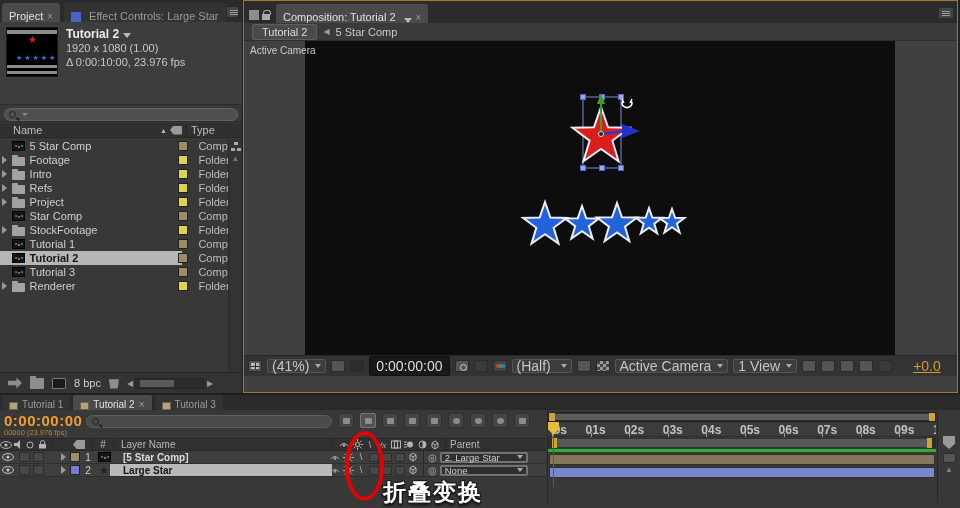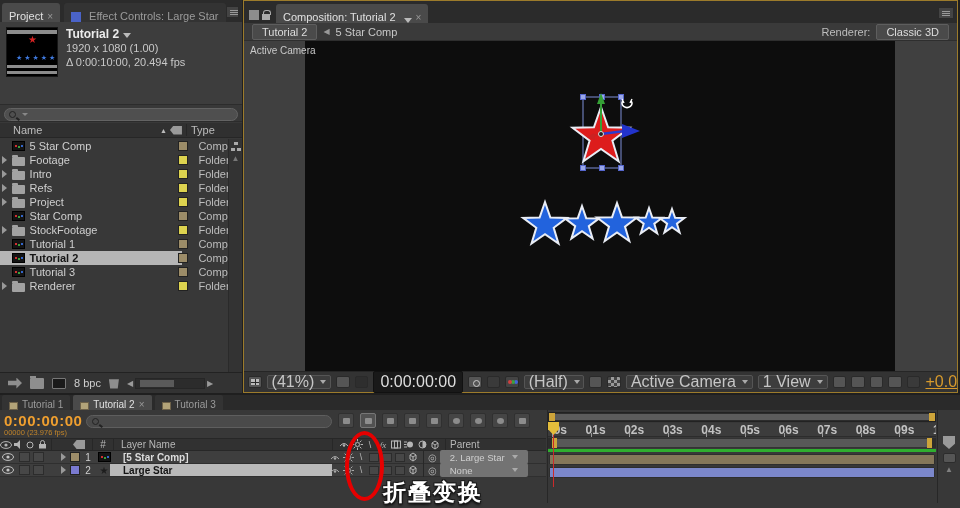--- a/index.html
+++ b/index.html
@@ -70,32 +70,32 @@
 .lockbox{display:flex;align-items:center;gap:3px;margin:0 6px 3px 5px}
 .graysq{width:10px;height:10px;background:#8d8d8d}
 .lock{width:8px;height:6px;background:#aaa;position:relative;margin-top:3px}
 .lock:before{content:"";position:absolute;left:1px;top:-4px;width:6px;height:4px;border:1.5px solid #aaa;border-bottom:none;border-radius:3px 3px 0 0}
 #breadcrumb{position:absolute;left:0;top:22px;width:100%;height:18px;background:#3a3a3a;border-bottom:1px solid #2e2e2e;display:flex;align-items:center;gap:6px;padding:0 8px}
 .bcbtn{background:#4a4a4a;border:1px solid #5e5e5e;border-radius:2px;padding:1px 9px;color:#ddd}
 #breadcrumb .sep{color:#999;font-size:8px}
 #breadcrumb .right{margin-left:auto;display:flex;align-items:center;gap:6px;color:#bdbdbd}
 #viewport{position:absolute;left:61px;top:40px;width:590px;height:330px;background:#0d0d0d}
 #vcamlabel{position:absolute;left:6px;top:44px;color:#c9c9c9;font-size:10px}
-#compToolbar{position:absolute;left:0;bottom:0;width:100%;height:21px;background:#333;border-top:1px solid #262626;display:flex;align-items:center;gap:5px;padding-left:4px;color:#c6c6c6;font-size:16px}
+#compToolbar{position:absolute;left:0;bottom:16px;width:100%;height:21px;background:#333;border-top:1px solid #262626;display:flex;align-items:center;gap:5px;padding-left:4px;color:#c6c6c6;font-size:14px}
 .dd{background:#3d3d3d;border:1px solid #555;border-radius:2px;display:flex;align-items:center;gap:4px;padding:0 4px;height:14px;white-space:nowrap}
 .dd .tri-down{border-top-color:#aaa;margin-left:2px;border-left-width:3px;border-right-width:3px;border-top-width:4px}
 .tcchip{background:#191919;border:1px solid #111;color:#dedede;padding:1px 6px;border-radius:2px}
 .tbico{width:14px;height:12px;background:#555;border:1px solid #2a2a2a;border-radius:2px;position:relative}
 .tbico.cam{border-radius:2px}
 .tbico.cam:after{content:"";position:absolute;left:4px;top:3px;width:5px;height:5px;border:1.5px solid #ccc;border-radius:50%}
 .tbico.rgb{background:#444}
 .tbico.rgb:after{content:"";position:absolute;left:2px;top:3px;width:4px;height:4px;border-radius:50%;background:#d04040;box-shadow:3px 0 0 #3da03d,6px 0 0 #4563d8}
 .tbico.grid4:after{content:"";position:absolute;left:2px;top:2px;width:8px;height:6px;background:
 linear-gradient(#2a2a2a 0 0) center/8px 1px no-repeat, linear-gradient(#2a2a2a 0 0) center/1px 6px no-repeat,#bbb}
-.exposure{color:#d79a2c;text-decoration:underline;margin-left:0}
+.exposure{color:#d79a2c;text-decoration:underline;margin-left:16px}
 
 #timeline{left:0;top:395px;width:960px;height:113px;background:#383838}
 #tlTabs{position:absolute;left:0;top:0;width:100%;height:15px;background:#2a2a2a;display:flex;align-items:flex-end;gap:1px}
 #tlTabs .tab{height:15px;border-radius:2px 2px 0 0;font-size:10px}
 .minicomp{width:9px;height:8px;background:#b2a379;border:1px solid #6d6149}
 #tlHead{position:absolute;left:0;top:15px;width:100%;height:28px;background:#383838}
 #tcBig{position:absolute;left:4px;top:2px;color:#ef9f2f;font-weight:bold;font-size:15px;letter-spacing:.5px}
 #tcSmall{position:absolute;left:4px;top:18px;color:#bf832a;font-size:7.5px}
 #tlSearch{position:absolute;left:86px;top:5px;width:246px;height:13px;background:#4a4a4a;border:1px solid #5e5e5e;border-radius:7px;display:flex;align-items:center;padding-left:5px}
 .tlicons{position:absolute;left:338px;top:3px;display:flex;gap:6px}
@@ -118,21 +118,21 @@
 .cell-tw{width:14px;margin-left:12px;text-align:center}
 .lblchip{width:10px;height:10px;border:1px solid #222}
 .cell-num{width:16px;text-align:center;color:#cfcfcf}
 .cell-ic{width:16px;display:flex;justify-content:center}
 .lname{font-weight:bold;padding-left:11px;width:215px;white-space:nowrap;overflow:hidden}
 .swgroup{display:flex;align-items:center;gap:1px;margin-left:2px}
 .swcell{width:12px;height:11px;display:flex;align-items:center;justify-content:center;color:#b5b5b5;font-size:9px}
 .swbox{width:10px;height:9px;background:#474747;border:1px solid #2c2c2c}
 .parentsep{width:1px;height:13px;background:#272727;margin:0 4px}
 .pick{color:#b5b5b5;font-size:10px;margin-right:3px}
-.pdd{width:88px;height:11px;background:#2f2f2f;border:7px solid #737373;border-radius:2px;color:#cfcfcf;font-size:9.5px;display:flex;align-items:center;padding:0 3px;justify-content:space-between}
+.pdd{width:88px;height:11px;background:#2f2f2f;border:2px solid #737373;border-radius:2px;color:#cfcfcf;font-size:9.5px;display:flex;align-items:center;padding:0 3px;justify-content:space-between}
 #tlRight{position:absolute;left:547px;top:15px;width:389px;height:93px;background:#383838;border-left:1px solid #272727;overflow:hidden}
 #navbar{position:absolute;left:0;top:2px;width:100%;height:10px;background:#2c2c2c;border:1px solid #222}
 #navbar .nb{position:absolute;left:6px;right:6px;top:1px;bottom:1px;background:#5c5c5c}
 #navbar .nh{position:absolute;top:0;width:6px;height:100%;background:#cda43a}
 #ruler{position:absolute;left:0;top:13px;width:100%;height:14px;background:#3c3c3c;border-bottom:1px solid #2c2c2c}
 .tick{position:absolute;top:0;width:30px;margin-left:-15px;text-align:right;color:#c2c2c2;font-size:12px}
 .tick i{position:absolute;left:50%;top:10px;width:1px;height:4px;background:#9a9a9a}
 #workarea{position:absolute;left:0;top:28px;width:100%;height:10px;background:#2c2c2c}
 #workarea .wb{position:absolute;left:4px;right:4px;top:0;height:100%;background:#585858;border:1px solid #333}
 #workarea .wh{position:absolute;top:0;width:5px;height:100%;background:#cda43a}
@@ -173,21 +173,21 @@
       <div id="thumb">
         <div class="bar" style="top:2px"></div>
         <div class="bar" style="bottom:8px;height:3px"></div>
         <div class="bar" style="bottom:2px;height:3px"></div>
         <div class="star-red">★</div>
         <div class="dots">★★★★★</div>
       </div>
       <div class="meta">
         <div><span class="title">Tutorial 2</span><span class="tri-down"></span></div>
         <div>1920 x 1080 (1.00)</div>
-        <div>Δ 0:00:10:00, 20.494 fps</div>
+        <div>Δ 0:00:10:00, 23.976 fps</div>
       </div>
     </div>
 
     <div class="searchrow" id="projSearch">
       <div class="searchbox">
         <span class="mag"></span>
         <span class="tri-down" style="border-top-color:#888;border-left-width:3px;border-right-width:3px;border-top-width:3px"></span>
       </div>
     </div>
 
@@ -344,24 +344,20 @@
         <span class="tri-down"></span>
         <span class="close-x">×</span>
       </div>
       <div class="panel-menu"></div>
     </div>
 
     <div id="breadcrumb">
       <span class="bcbtn">Tutorial 2</span>
       <span class="sep">◀</span>
       <span>5 Star Comp</span>
-      <span class="right">
-        <span>Renderer:</span>
-        <span class="bcbtn">Classic 3D</span>
-      </span>
     </div>
 
     <div id="viewport">
       <svg id="vpsvg" width="590" height="330">
 
         <g stroke="#7f8fd8" stroke-width="1" fill="none">
           <rect x="278" y="56" width="38" height="71"></rect>
         </g>
         <g id="handles" fill="#9aa7e8" stroke="#5566cc" stroke-width="1">
             <rect x="275.5" y="53.5" width="5" height="5"></rect>

